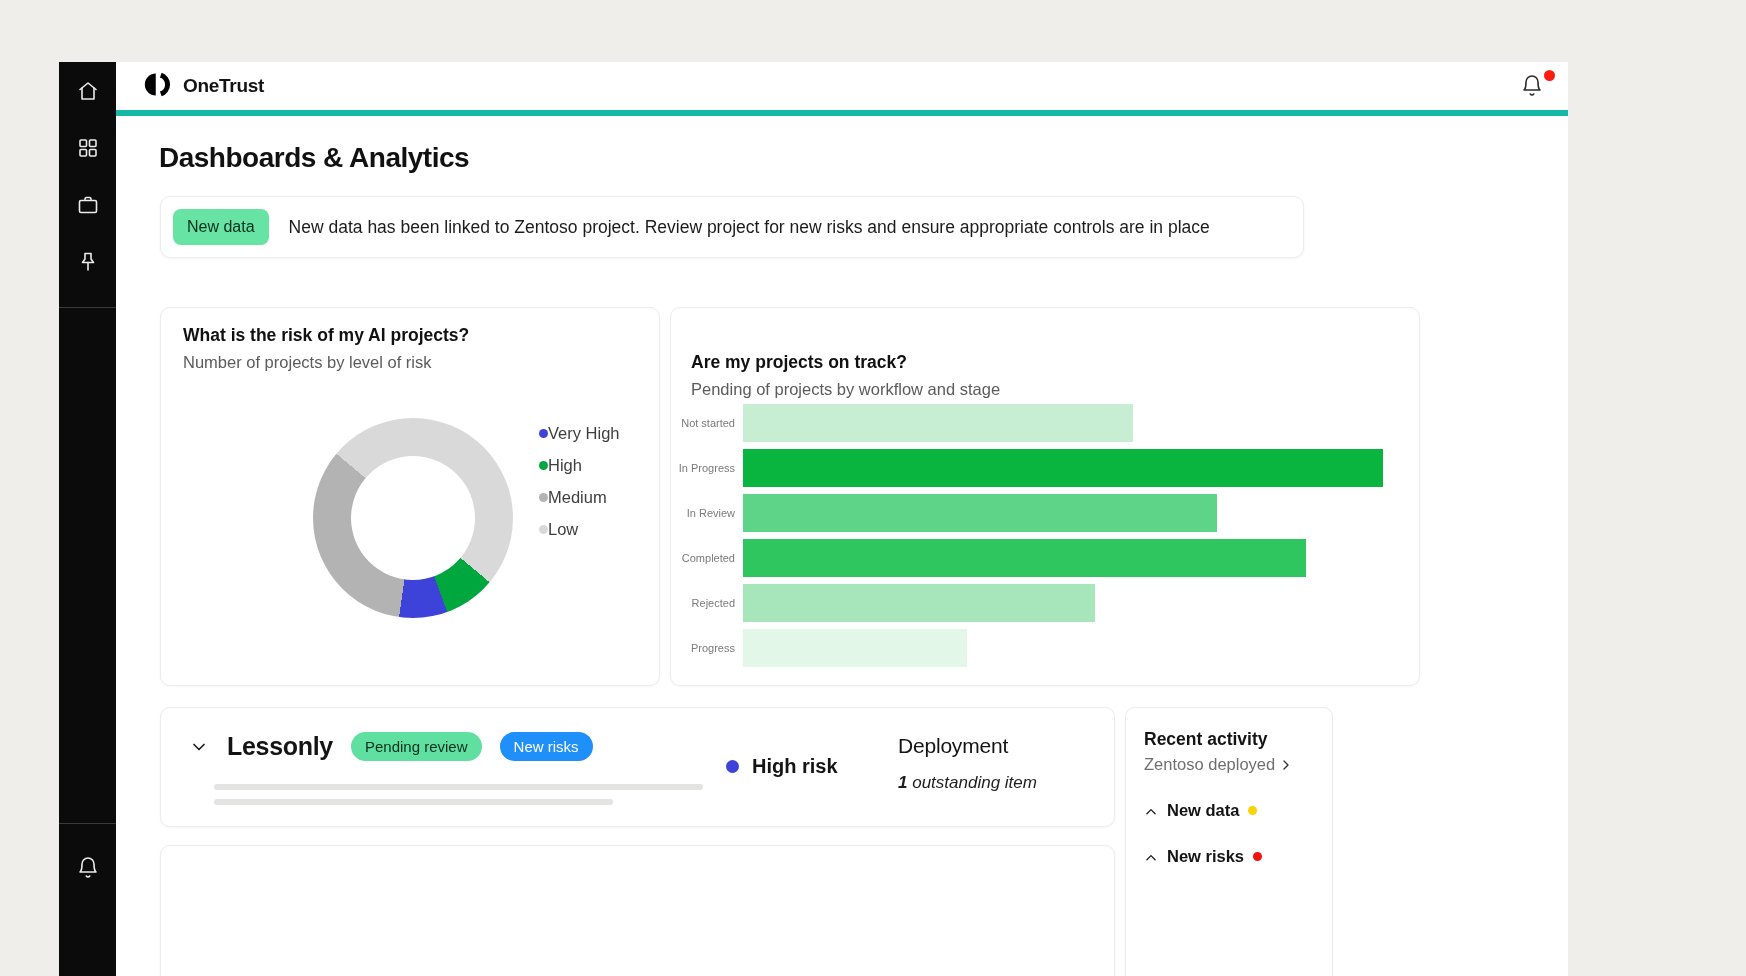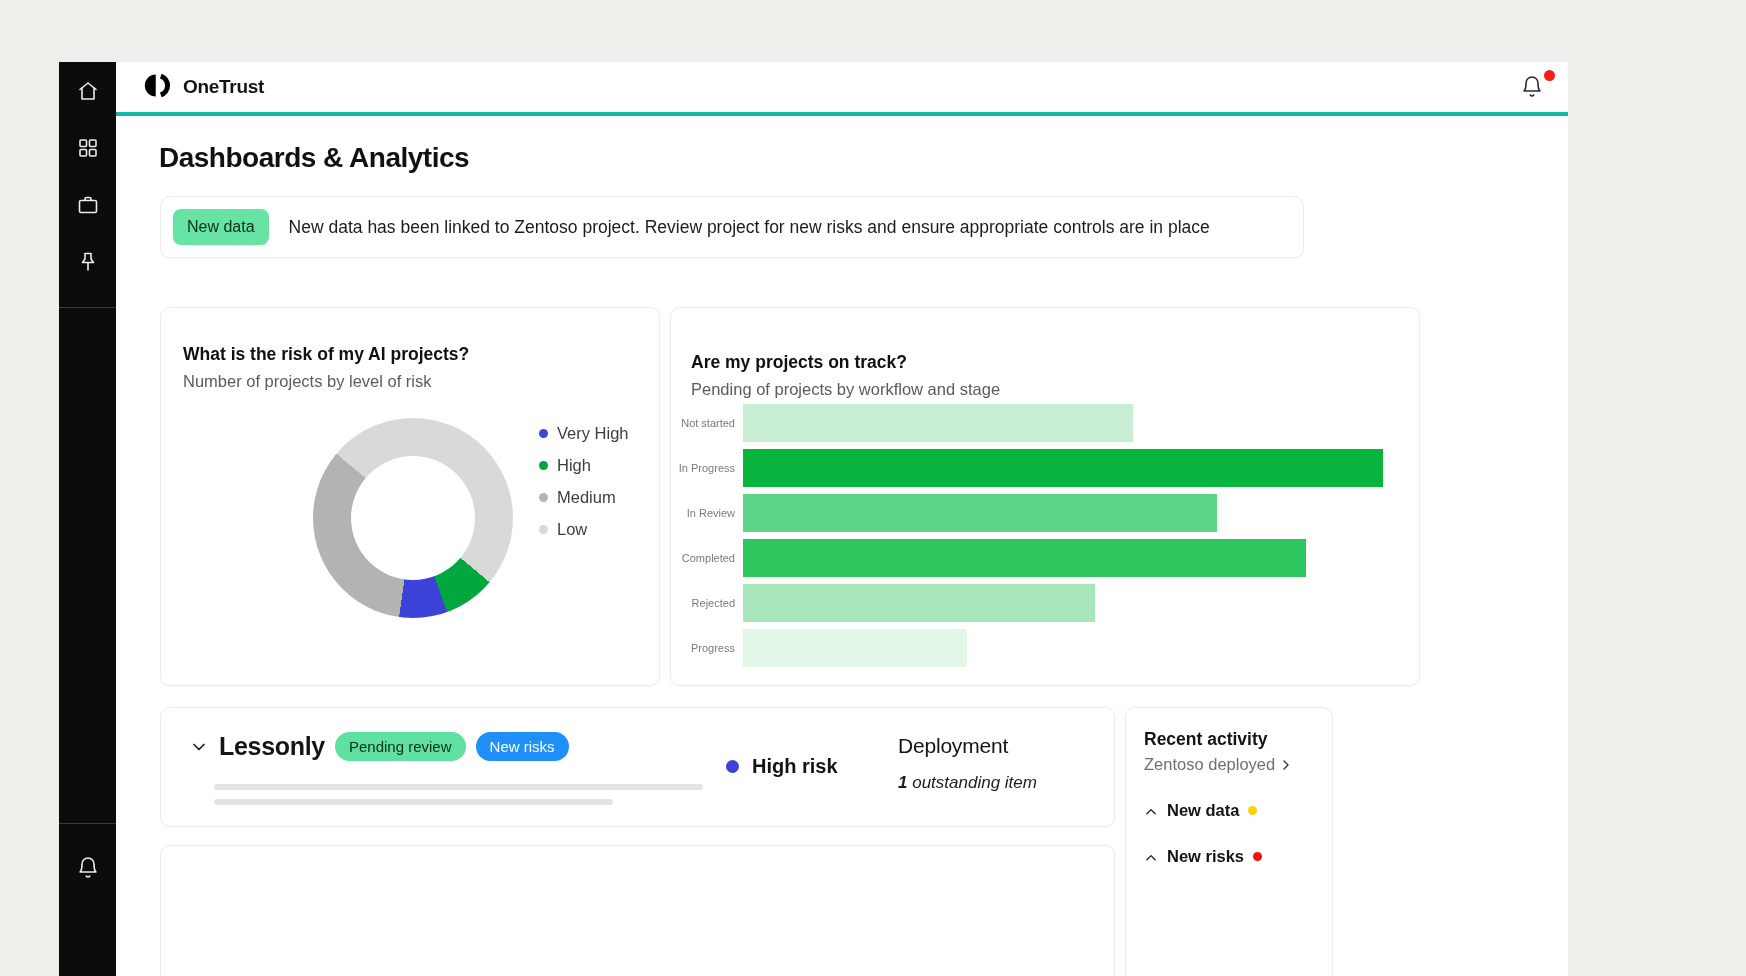--- a/index.html
+++ b/index.html
@@ -22,21 +22,21 @@
   }
   .side-icon { width: 24px; height: 24px; color: #ececec; margin-bottom: 33px; cursor: pointer; }
   .side-icon svg { width: 100%; height: 100%; display: block; }
   .side-divider { width: 57px; height: 1px; background: #3a3a3a; }
   .side-bell { position: absolute; bottom: 96px; left: 17px; margin: 0; }
   .bottom-divider { position: absolute; bottom: 152px; left: 0; }
 
   
   .topbar {
     position: absolute; left: 116px; top: 62px; width: 1452px; height: 54px;
-    background: #fff; border-bottom: 4px solid #14b8a6;
+    background: #fff; border-bottom: 6px solid #14b8a6;
     display: flex; align-items: center; padding: 0 24px 0 27px;
   }
   .brand { display: flex; align-items: center; gap: 9px; cursor: pointer; }
   .brand-name { font-weight: 700; font-size: 19px; letter-spacing: -0.3px; }
   .topbar-bell { margin-left: auto; width: 24px; height: 24px; color: #2c2c2c; cursor: pointer; }
   .topbar-bell svg { width: 100%; height: 100%; }
   .red-dot { position: absolute; top: 8px; right: 13px; width: 11px; height: 11px; border-radius: 50%; background: #fb1d10; }
 
   
   .content { position: absolute; left: 116px; top: 116px; width: 1452px; height: 860px; background: #ffffff; }
@@ -52,38 +52,38 @@
   .banner-text { font-size: 17.5px; color: #1c1c1c; }
 
   .cards-row { position: absolute; left: 44px; top: 191px; display: flex; gap: 10px; }
   .card {
     background: #fff; border: 1px solid #ececea; border-radius: 10px;
     box-shadow: 0 1px 3px rgba(0,0,0,0.04);
   }
   .card-title { font-size: 17.5px; font-weight: 700; margin: 0; color: #111; }
   .card-subtitle { font-size: 16.5px; color: #5b5b5b; margin: 7px 0 0; font-weight: 400; }
 
-  .card-risk { width: 500px; height: 379px; position: relative; padding: 36px 22px; }
+  .card-risk { width: 500px; height: 379px; position: relative; padding: 17px 22px; }
   .donut { position: absolute; left: 152px; top: 110px; width: 200px; height: 200px; border-radius: 50%; }
   .donut::after { content: ""; position: absolute; left: 38px; top: 38px; width: 124px; height: 124px; background: #fff; border-radius: 50%; }
   .legend { position: absolute; left: 378px; top: 116px; list-style: none; margin: 0; padding: 0; }
-  .legend li { display: flex; align-items: center; gap: 9px; font-size: 16.5px; color: #3e3e3e; margin-bottom: 13px; }
+  .legend li { display: flex; align-items: center; font-size: 16.5px; color: #3e3e3e; margin-bottom: 13px; }
   .legend .dot { width: 9px; height: 9px; border-radius: 50%; flex: none; }
 
   .card-track { width: 750px; height: 379px; position: relative; padding: 44px 20px; }
   .barchart { position: absolute; left: 0; top: 96px; width: 100%; }
   .bar-row { display: flex; align-items: center; height: 38px; margin-bottom: 7px; }
   .bar-label { width: 72px; text-align: right; font-size: 11px; color: #7a7a7a; flex: none; padding-right: 8px; }
   .bar-track { flex: 1; height: 38px; margin-right: 36px; position: relative; }
   .bar-fill { height: 100%; }
 
   
   .row2 { position: absolute; left: 44px; top: 591px; display: flex; gap: 10px; align-items: flex-start; }
   .project-card { width: 955px; height: 120px; position: relative; }
-  .project-header { position: absolute; left: 28px; top: 24px; display: flex; align-items: center; gap: 10px; }
+  .project-header { position: absolute; left: 28px; top: 24px; display: flex; align-items: center; gap: 18px; }
   .chev { width: 20px; height: 20px; color: #1a1a1a; cursor: pointer; }
   .chev svg { width: 100%; height: 100%; }
   .project-name { font-size: 25px; font-weight: 700; letter-spacing: -0.3px; }
   .pill { border-radius: 15px; padding: 6px 14px; font-size: 15px; white-space: nowrap; }
   .pill-green { background: #5fe0a0; color: #08301c; }
   .pill-blue { background: #1f8ffa; color: #fff; }
   .skeleton { position: absolute; height: 6px; border-radius: 3px; background: #e3e3e1; }
   .skeleton1 { left: 53px; top: 76px; width: 489px; }
   .skeleton2 { left: 53px; top: 91px; width: 399px; }
   .risk-cluster { position: absolute; left: 565px; top: 47px; display: flex; align-items: center; gap: 13px; }

